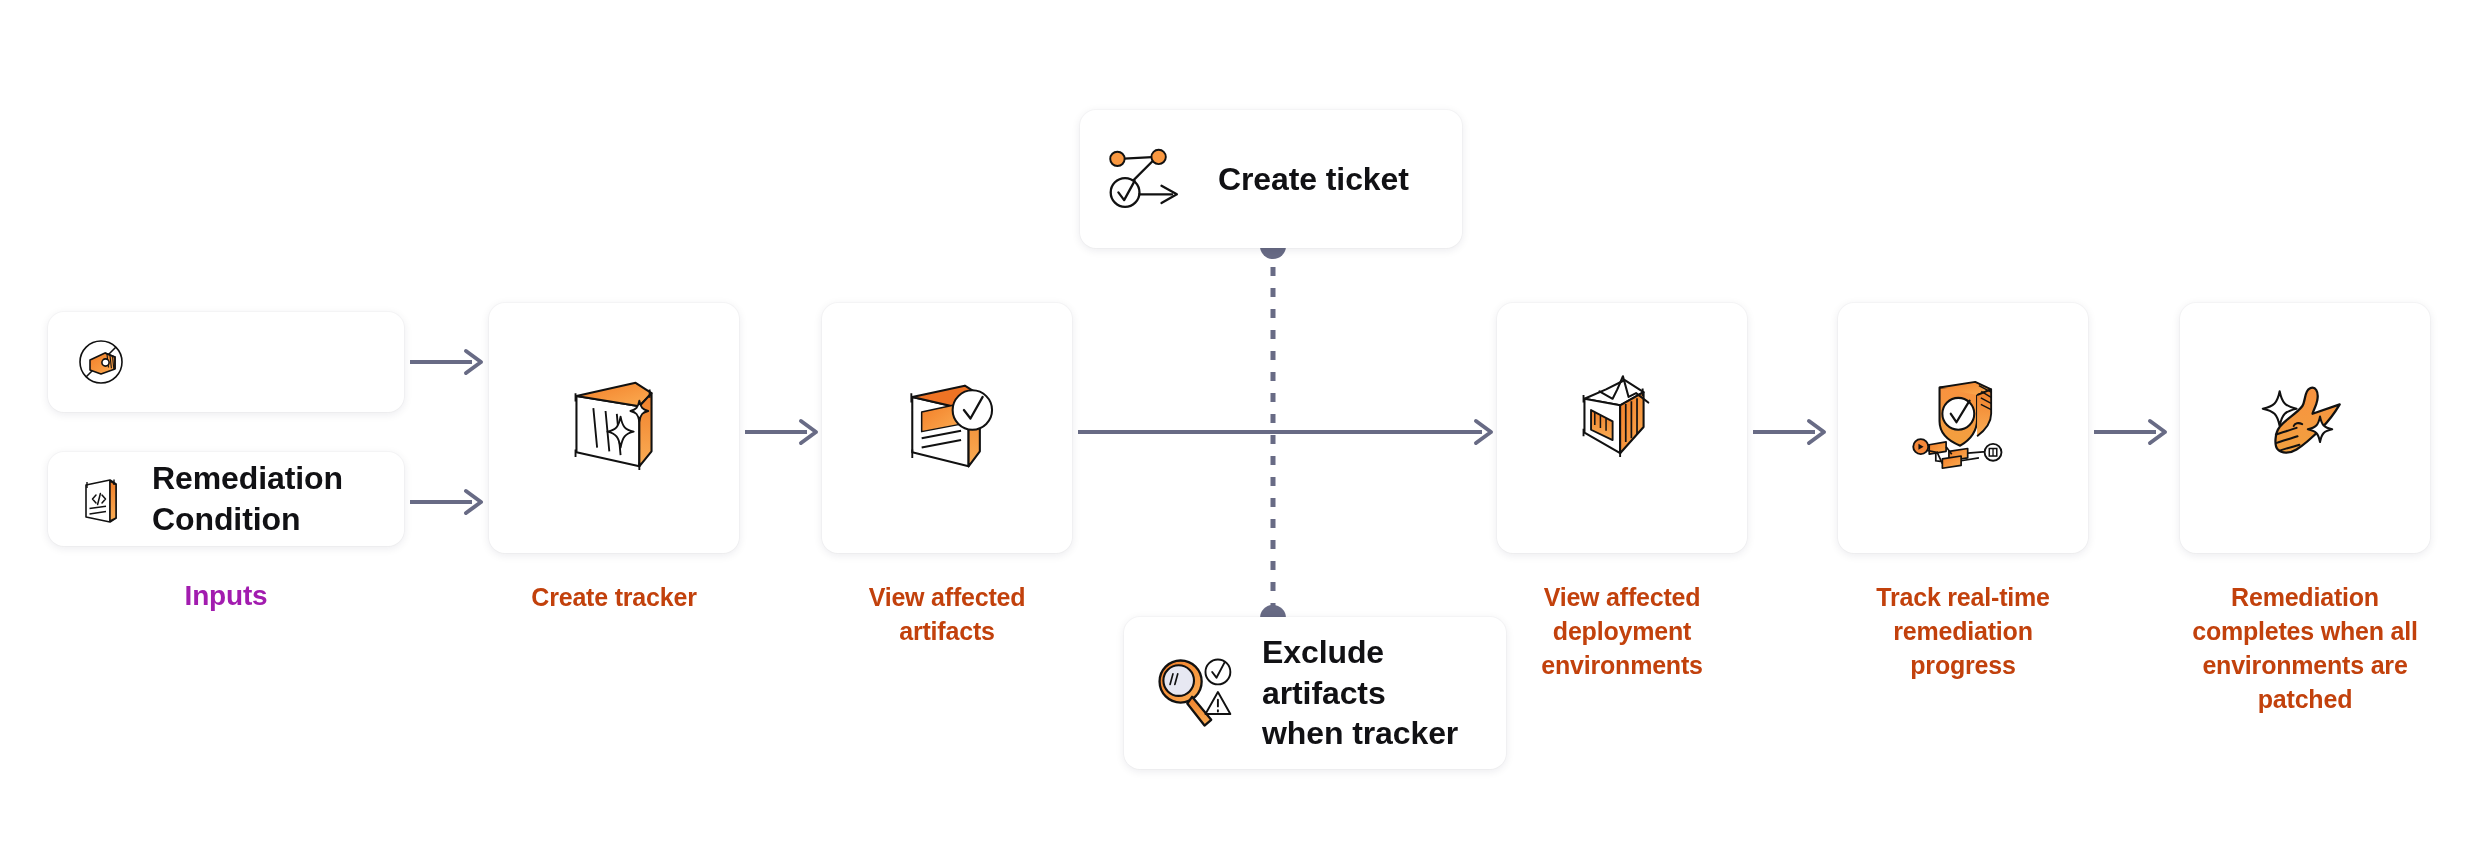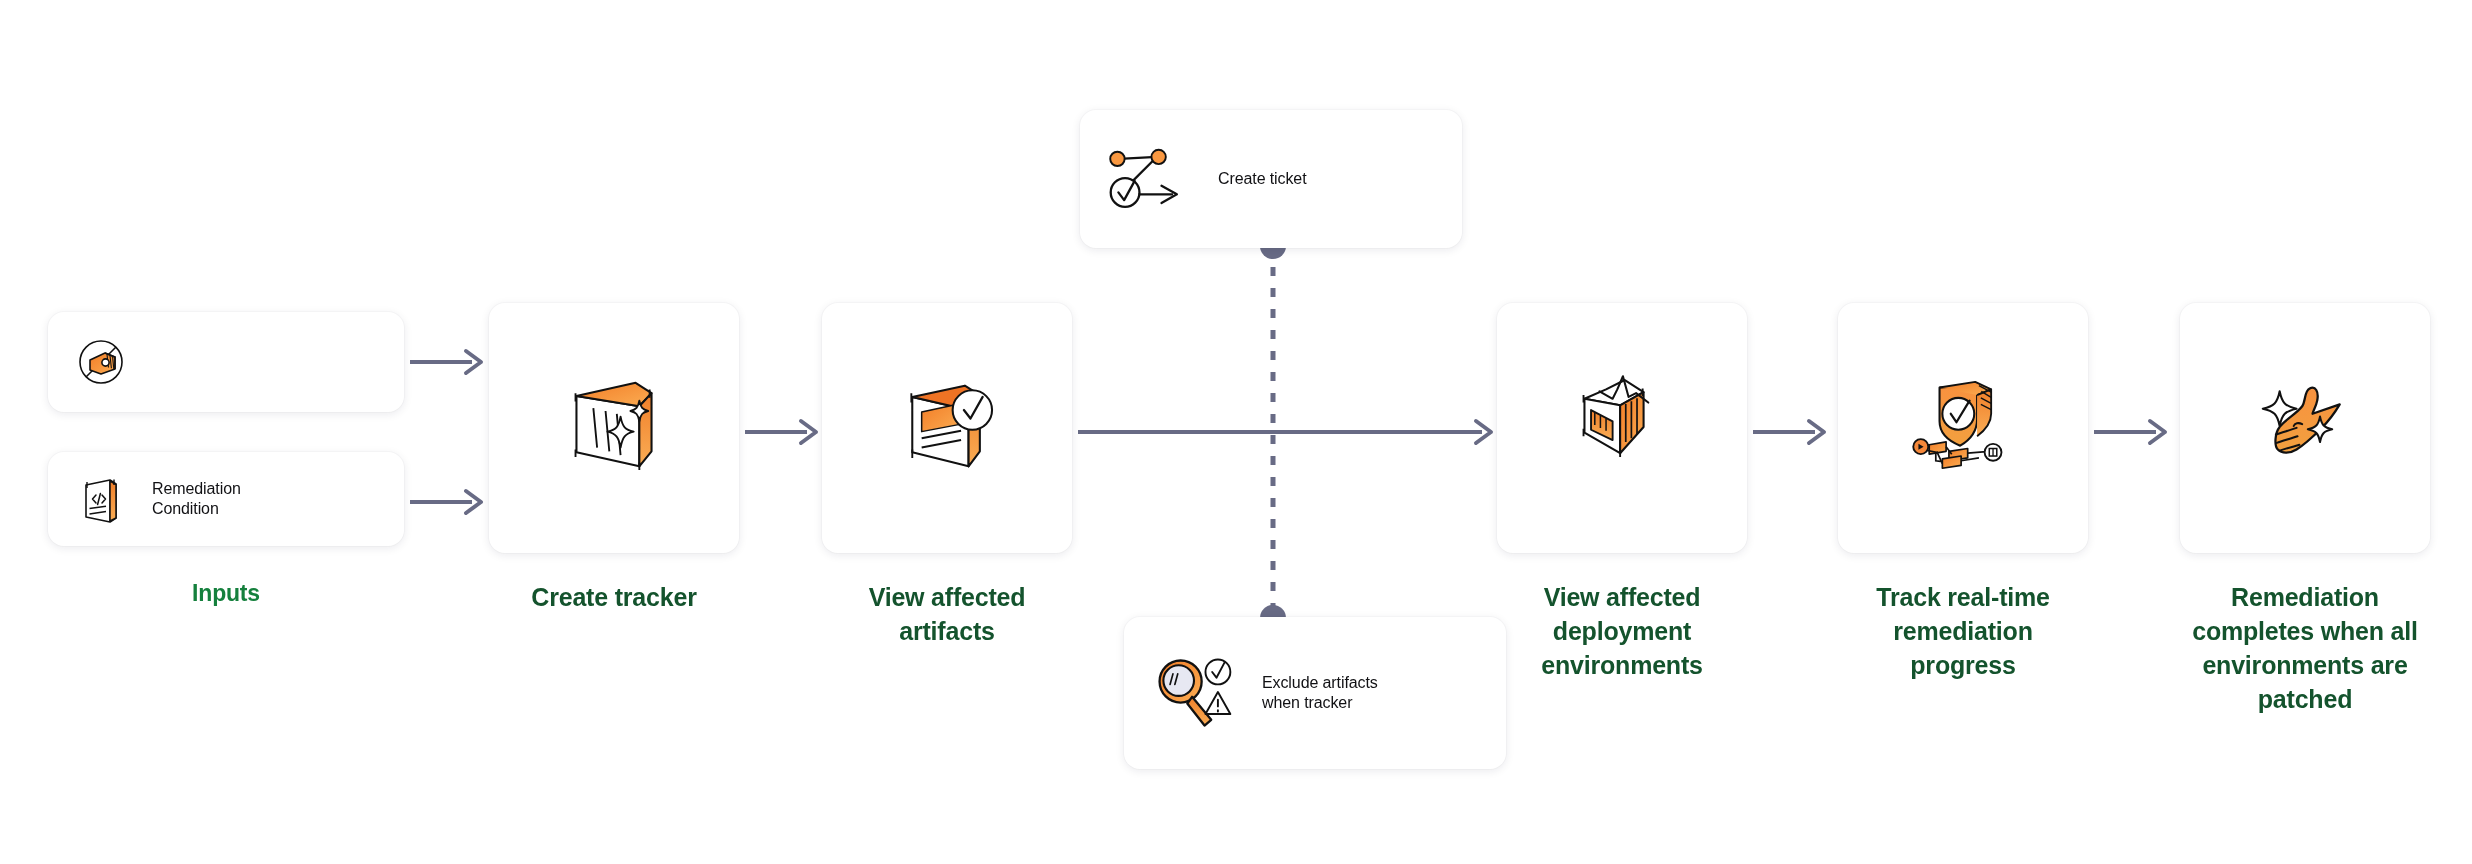--- a/index.html
+++ b/index.html
@@ -18,33 +18,33 @@
     box-shadow: 0 2px 10px rgba(22,25,60,0.09), 0 0 0 1px rgba(22,25,60,0.025);
   }
   .icon-card { display:flex; align-items:center; justify-content:center; }
 
   .pill {
     display: flex; align-items: center;
     padding: 0 22px; gap: 20px;
   }
   .pill .pill-icon { flex: 0 0 auto; width: 62px; height: 62px; display:flex; align-items:center; justify-content:center; }
   .pill .pill-label {
-    font-size: 16px; font-weight: 400; color: #111114;
+    font-size: 32px; font-weight: 700; color: #111114;
     line-height: 1.28; letter-spacing: -0.1px;
   }
 
   .step-label {
     position: absolute;
     text-align: center;
-    font-size: 25px; font-weight: 700; color: #14532d;
+    font-size: 25px; font-weight: 700; color: #c2410c;
     line-height: 1.36; letter-spacing: -0.2px;
   }
   .group-label {
     position: absolute; text-align:center;
-    font-size: 23px; font-weight: 700; color: #15803d;
+    font-size: 28px; font-weight: 700; color: #a21caf;
     letter-spacing: -0.2px;
   }
   .node-dot {
     position:absolute; width: 26px; height: 26px; border-radius: 50%;
     background: #686b85;
   }
   .conn-svg { position:absolute; overflow: visible; }
 </style>
 </head>
 <body>

